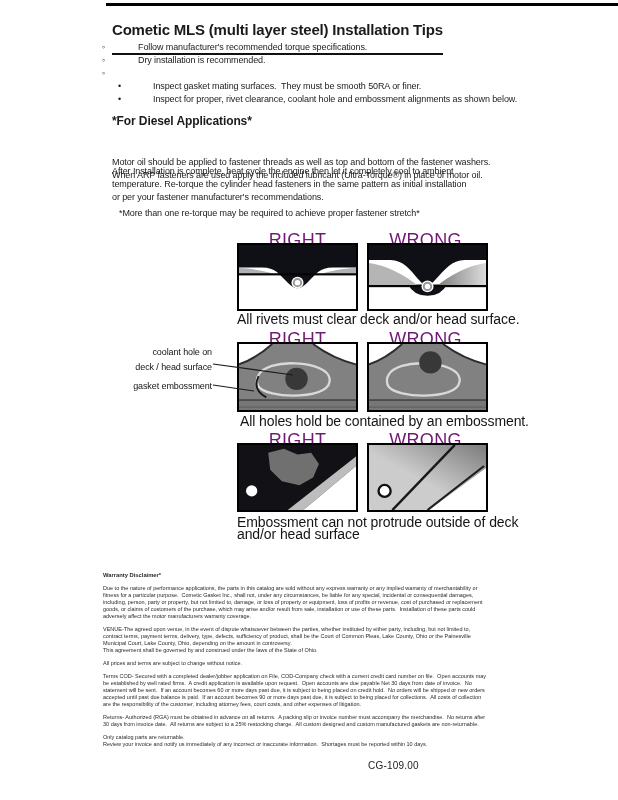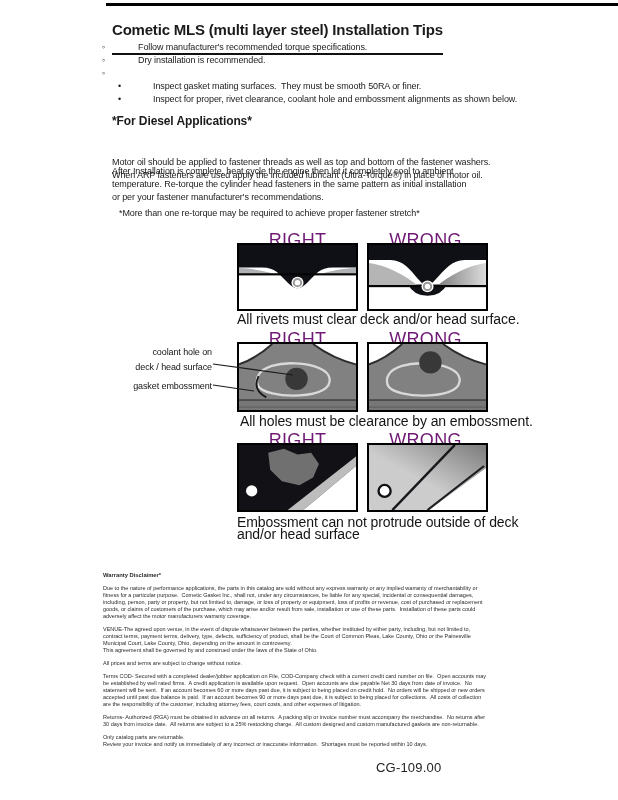--- a/index.html
+++ b/index.html
@@ -32,21 +32,21 @@
   .fig-caption { position:absolute; font-size:14px; line-height:12px; color:#151515; white-space:pre-wrap; letter-spacing:-0.1px; }
 
   .call-label { position:absolute; width:90px; text-align:right; font-size:9px; line-height:15px;
                 color:#151515; white-space:pre-wrap; letter-spacing:-0.1px; }
   .leader-overlay { position:absolute; left:210px; top:358px; width:90px; height:40px; z-index:5; pointer-events:none; }
 
   .warranty { position:absolute; left:103px; top:572px; width:470px; color:#2a2a2a; }
   .warranty .w-head { font-size:5.8px; font-weight:bold; line-height:7px; }
   .warranty p { font-size:5.5px; line-height:7px; margin-top:6px; white-space:pre-wrap; }
 
-  .footer-code { position:absolute; left:376px; top:760px; font-size:13px; letter-spacing:0.2px; color:#222; }
+  .footer-code { position:absolute; left:368px; top:760px; font-size:10px; letter-spacing:0.2px; color:#222; }
 </style>
 </head>
 <body>
 
 <div class="page">
 
   <div class="top-rule"></div>
 
   <div class="title">Cometic MLS (multi layer steel) Installation Tips</div>
 
@@ -147,21 +147,21 @@
       <path d="M120 0 H76 C88 9 104 17 120 21 Z" fill="#ffffff"></path>
       <path d="M34 0 C24 9 12 17 0 21" stroke="#2c2c2c" stroke-width="2" fill="none"></path>
       <path d="M76 0 C88 9 104 17 120 21" stroke="#2c2c2c" stroke-width="2" fill="none"></path>
       <path d="M20 32 C24 24 40 19 58 20 C78 21 92 27 93 36 C94 45 84 52 62 53 C42 54 22 50 19 42 C18 38 18 35 20 32 Z" stroke="#d9d9d9" stroke-width="2.4" fill="none"></path>
       <circle cx="63" cy="19" r="11.5" fill="#383838"></circle>
       <rect x="0" y="58" width="120" height="10" fill="#777777"></rect>
       <rect x="0" y="57" width="120" height="1.5" fill="#3f3f3f"></rect>
       <rect x="0" y="64.5" width="120" height="1" fill="#5a5a5a"></rect>
     </svg>
   </div>
-  <div class="fig-caption" style="left:240px; top:415px;">All holes must be clearance by an embossment.</div>
+  <div class="fig-caption" style="left:240px; top:415px;">All holes hold be contained by an embossment.</div>
 
   <div class="fig-label" style="left:237px; top:430px;">RIGHT</div>
   <div class="fig-label" style="left:365px; top:430px;">WRONG</div>
 
   <div class="fig-box" style="left:237px; top:443px; height:69px;">
     <svg viewBox="0 0 120 68" preserveAspectRatio="none">
       <rect width="120" height="68" fill="#111116"></rect>
       <polygon points="120,12 120,22 66,68 50,68" fill="#bdbdbd"></polygon>
       <polygon points="120,22 120,68 66,68" fill="#ffffff"></polygon>
       <polygon points="30,8 46,4 60,10 74,8 82,20 76,34 62,42 44,38 32,26" fill="#707070"></polygon>

